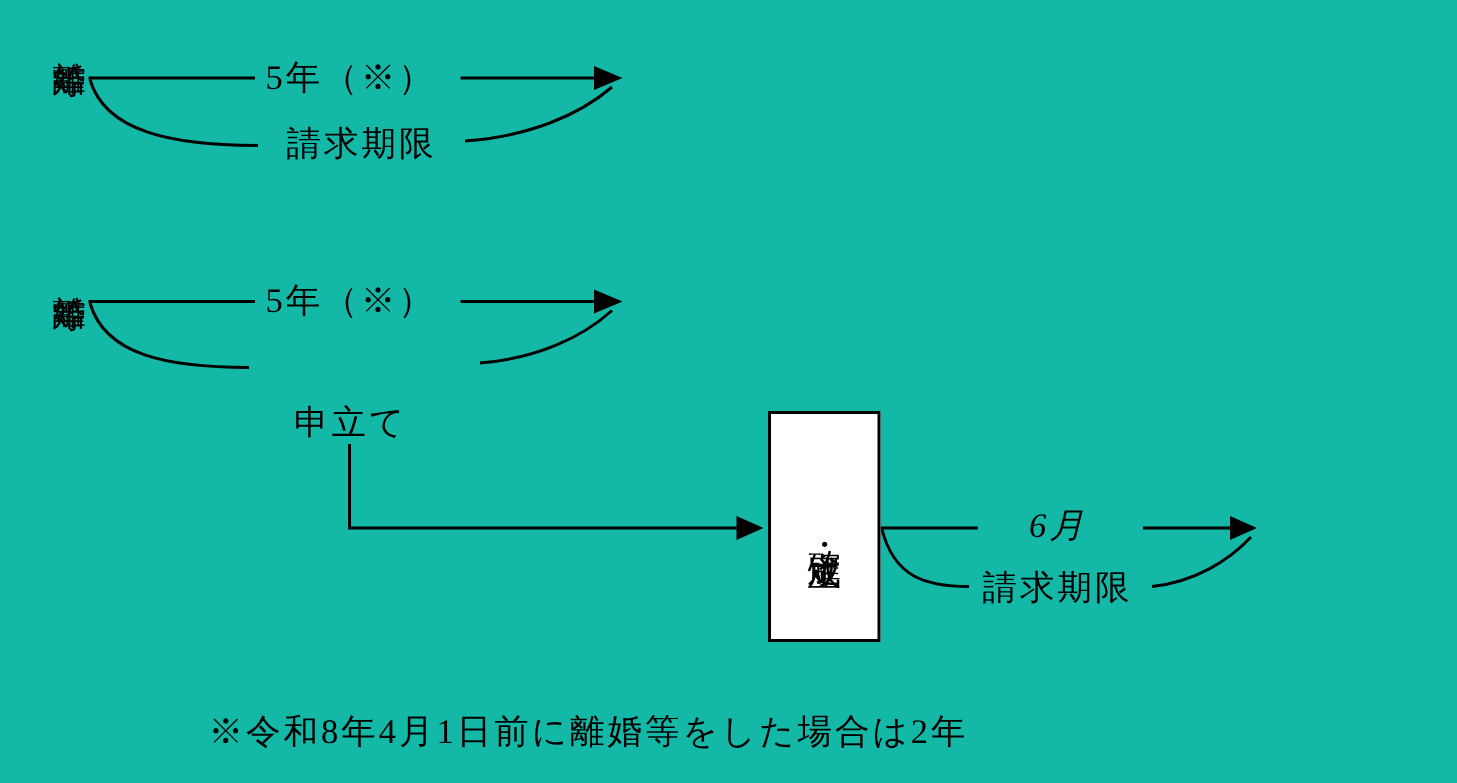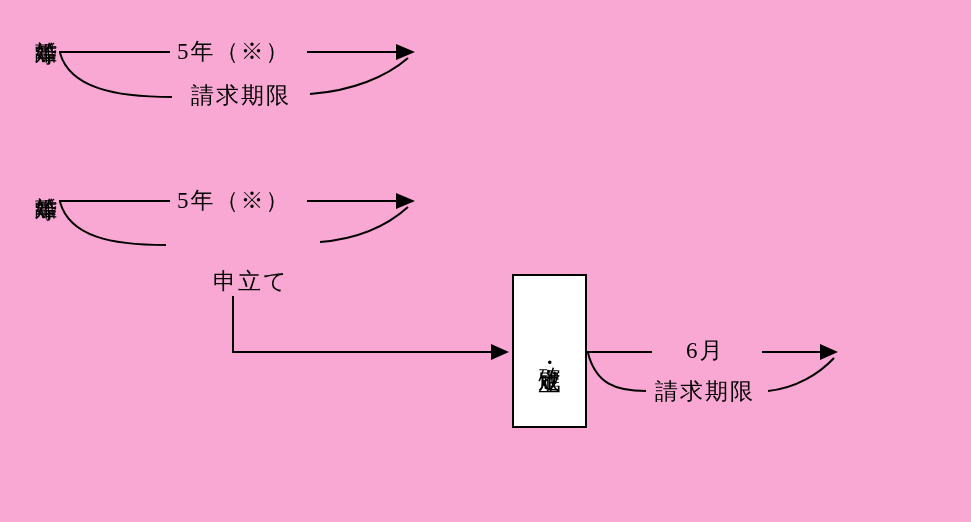--- a/index.html
+++ b/index.html
@@ -1,19 +1,19 @@
 <!DOCTYPE html>
 <html><head>
 <meta charset="utf-8">
 <style>
   html,body{margin:0;padding:0;background:#ffffff;}
   #stage{
     position:relative;
     width:971px;height:522px;
-    background:#f9a8d4;
+    background:#14b8a6;
     font-family:"Liberation Serif","DejaVu Serif",serif;
     color:#000000;
     overflow:hidden;
   }
   #lines{position:absolute;left:0;top:0;width:971px;height:522px;}
   .t{
     position:absolute;
     font-size:23px;
     line-height:24px;
     letter-spacing:2px;
@@ -72,23 +72,24 @@
       <polygon points="838,352 820,344 820,360"></polygon>
     </g>
   </svg>
 
   <div class="v" style="left:33px;top:24px;">離婚等</div>
   <div class="t" style="left:177px;top:40px;">5年（※）</div>
   <div class="t" style="left:191px;top:84px;">請求期限</div>
 
   <div class="v" style="left:33px;top:180px;">離婚等</div>
   <div class="t" style="left:177px;top:189px;">5年（※）</div>
-  <div class="t" style="left:213px;top:270px;">申立て</div>
+  <div class="t" style="left:196px;top:270px;">申立て</div>
 
   <div class="box">
     <div class="v">確定・成立</div>
   </div>
 
-  <div class="t" style="left:686px;top:339px;">6月</div>
+  <div class="t" style="left:686px;top:339px;font-style:italic;">6月</div>
   <div class="t" style="left:655px;top:380px;">請求期限</div>
 
+  <div class="t" style="left:139px;top:476px;">※令和8年4月1日前に離婚等をした場合は2年</div>
 
 </div>
 
 </body></html>

